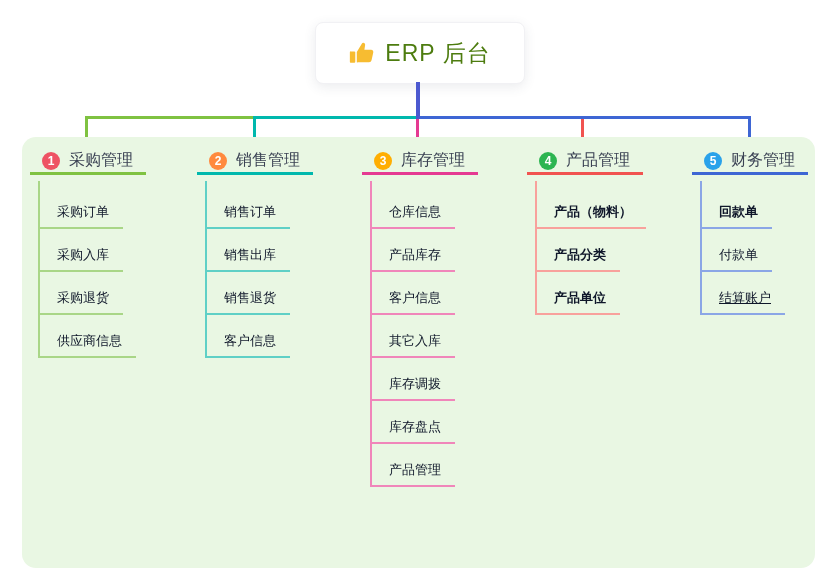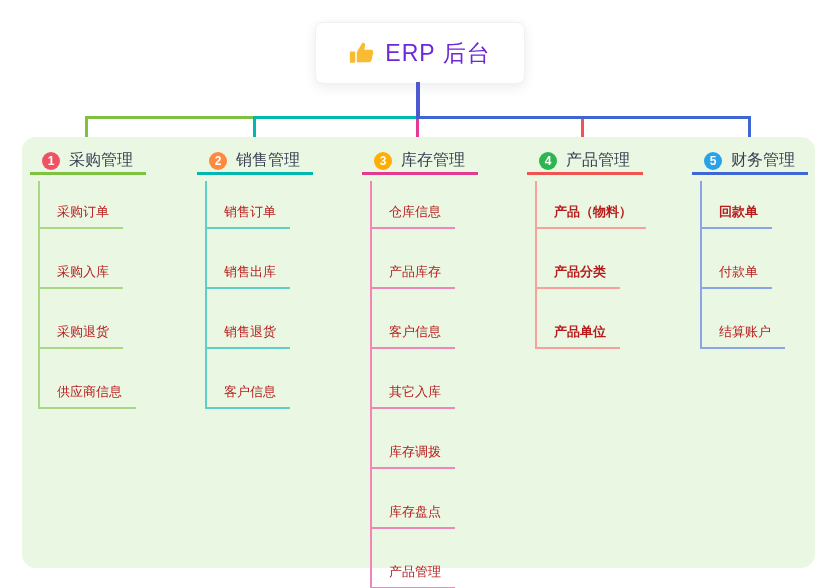--- a/index.html
+++ b/index.html
@@ -7,21 +7,21 @@
     position:relative;width:839px;height:588px;overflow:hidden;
     font-family:"Liberation Sans","DejaVu Sans",sans-serif;
     background:#ffffff;
   }
   
   .root-node{
     position:absolute;left:315px;top:22px;width:208px;height:60px;
     background:#ffffff;border:1px solid #f1f1f4;border-radius:8px;
     box-shadow:0 3px 12px rgba(60,70,90,.10);
     display:flex;align-items:center;justify-content:center;gap:10px;
-    font-size:23px;color:#6d28d9;letter-spacing:1px;
+    font-size:23px;color:#4d7c0f;letter-spacing:1px;
   }
   .root-node svg{width:26px;height:26px;flex:0 0 auto;}
   
   .line{position:absolute;}
   
   .panel{
     position:absolute;left:22px;top:137px;width:793px;height:431px;
     background:#e9f7e3;border-radius:14px;
   }
   
@@ -32,25 +32,25 @@
     font-size:16px;color:#3b4254;cursor:default;
   }
   .badge{
     width:18px;height:18px;border-radius:50%;flex:0 0 auto;
     color:#ffffff;font-size:12px;font-weight:bold;
     display:flex;align-items:center;justify-content:center;
   }
   .children{
     position:absolute;top:44px;border-left:2px solid #ccc;
   }
-  .child-row{height:60px;display:flex;align-items:flex-end;}
+  .child-row{height:43px;display:flex;align-items:flex-end;}
   .child-row:first-child{height:48px;}
   .child-label{
     display:inline-block;white-space:nowrap;
-    font-size:13px;color:#b91c1c;
+    font-size:13px;color:#0f172a;
     padding:0 14px 6px 19px;margin-left:-2px;
     border-bottom:2px solid #ccc;cursor:default;
   }
 </style>
 </head>
 <body>
 
 <div class="page">
 
   <div class="root-node">
@@ -160,18 +160,18 @@
       <span>财务管理</span>
     </div>
     <div class="children" style="left: 678px; border-left-color: rgb(139, 166, 230);">
       <div class="child-row">
         <span class="child-label" style="border-bottom-color: rgb(139, 166, 230); font-weight: bold;">回款单</span>
       </div>
       <div class="child-row">
         <span class="child-label" style="border-bottom-color: rgb(139, 166, 230);">付款单</span>
       </div>
       <div class="child-row">
-        <span class="child-label" style="border-bottom-color: rgb(139, 166, 230);">结算账户</span>
+        <span class="child-label" style="border-bottom-color: rgb(139, 166, 230); text-decoration: underline;">结算账户</span>
       </div>
     </div>
 
   </div>
 </div>
 
 </body></html>

